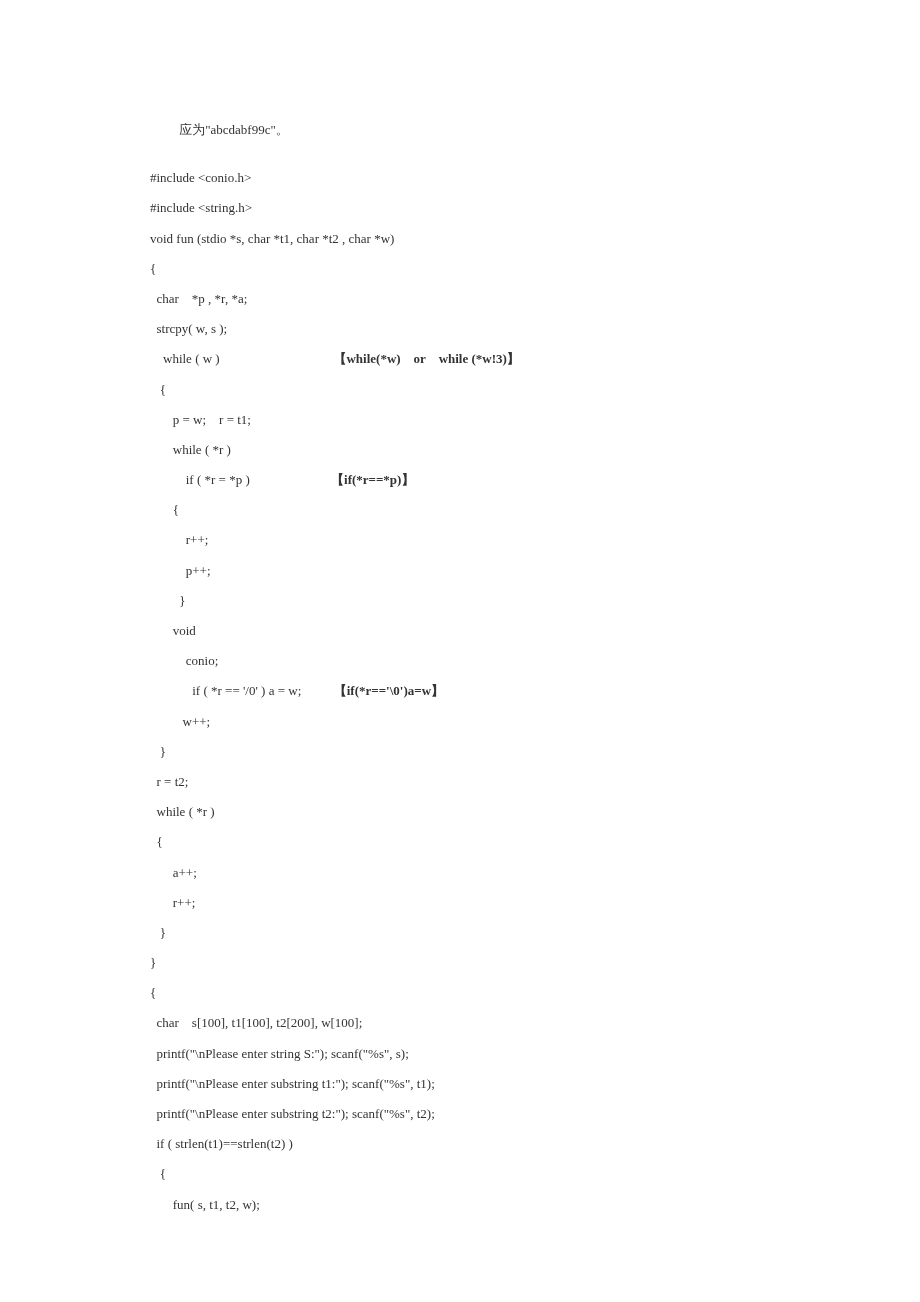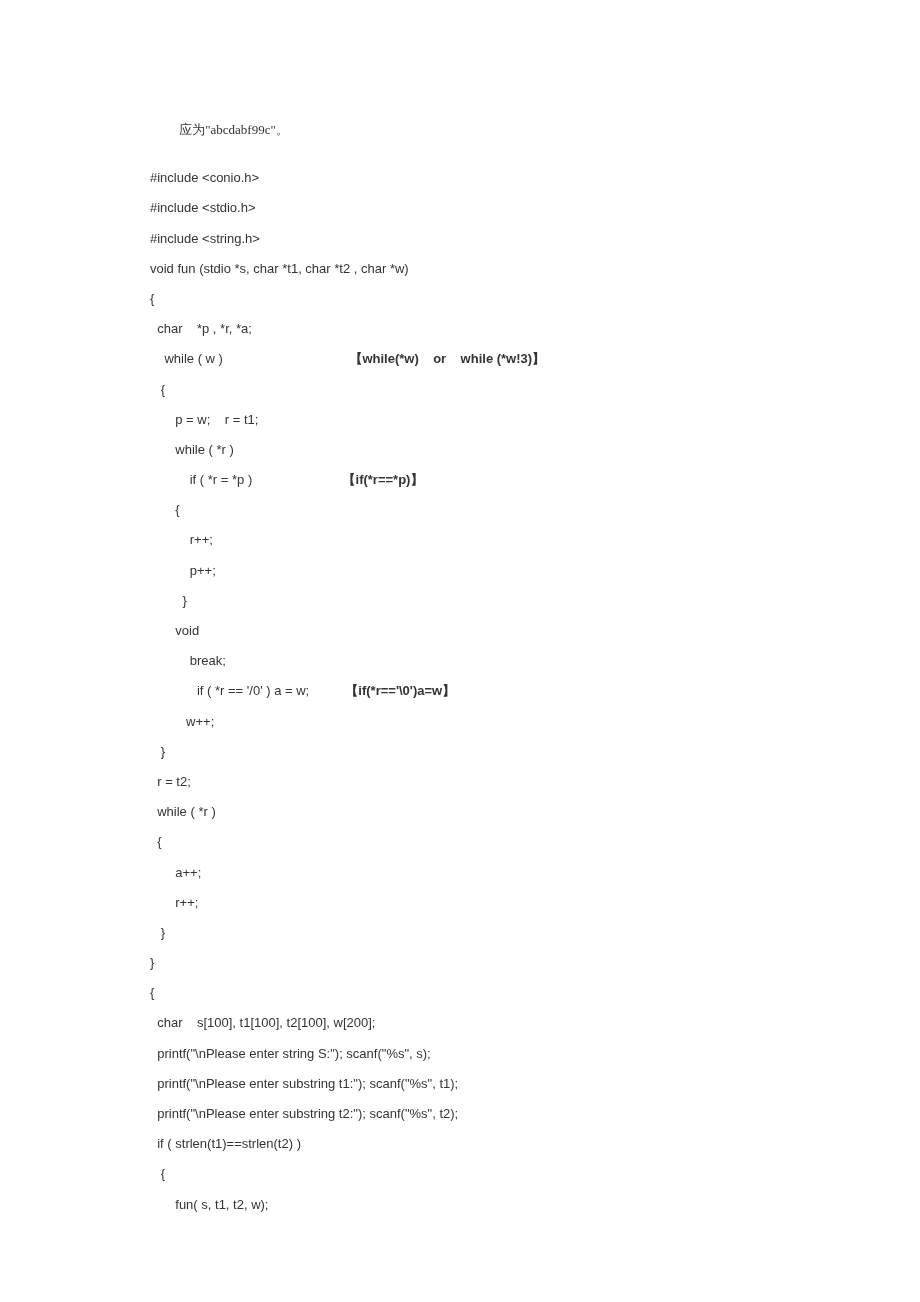--- a/index.html
+++ b/index.html
@@ -13,21 +13,21 @@
   .page {
     padding: 115px 150px 60px 150px;
     font-size: 13px;
     line-height: 1.4;
   }
   .line {
     white-space: pre;
     margin: 0;
     padding: 6px 0;
     color: #333333;
-    font-family: Liberation Sans, sans-serif;
+    font-family: Liberation Serif, serif;
   }
   .cn {
     font-family: "SimSun", "Songti SC", serif;
   }
   .ann {
     font-weight: bold;
   }
   .gap {
     height: 18px;
   }
@@ -35,48 +35,48 @@
 </head>
 <body>
 
 <div class="page">
 
   <p class="line cn">         应为"abcdabf99c"。</p>
 
   <div class="gap"></div>
 
   <p class="line">#include &lt;conio.h&gt;</p>
-  <p class="line">#include &lt;stdio.h&gt;</p>
   <p class="line">#include &lt;string.h&gt;</p>
   <p class="line">void fun (stdio *s, char *t1, char *t2 , char *w)</p>
   <p class="line">{</p>
   <p class="line">  char    *p , *r, *a;</p>
+  <p class="line">  strcpy( w, s );</p>
   <p class="line"><span>    while ( w )                                   </span><span class="ann">【while(*w)    or    while (*w!3)】</span></p>
   <p class="line">   {</p>
   <p class="line">       p = w;    r = t1;</p>
   <p class="line">       while ( *r )</p>
   <p class="line"><span>           if ( *r = *p )                         </span><span class="ann">【if(*r==*p)】</span></p>
   <p class="line">       {</p>
   <p class="line">           r++;</p>
   <p class="line">           p++;</p>
   <p class="line">         }</p>
   <p class="line">       void</p>
-  <p class="line">           break;</p>
+  <p class="line">           conio;</p>
   <p class="line"><span>             if ( *r == '/0' ) a = w;          </span><span class="ann">【if(*r=='\0')a=w】</span></p>
   <p class="line">          w++;</p>
   <p class="line">   }</p>
   <p class="line">  r = t2;</p>
   <p class="line">  while ( *r )</p>
   <p class="line">  {</p>
   <p class="line">       a++;</p>
   <p class="line">       r++;</p>
   <p class="line">   }</p>
   <p class="line">}</p>
   <p class="line">{</p>
-  <p class="line">  char    s[100], t1[100], t2[100], w[200];</p>
+  <p class="line">  char    s[100], t1[100], t2[200], w[100];</p>
   <p class="line">  printf("\nPlease enter string S:"); scanf("%s", s);</p>
   <p class="line">  printf("\nPlease enter substring t1:"); scanf("%s", t1);</p>
   <p class="line">  printf("\nPlease enter substring t2:"); scanf("%s", t2);</p>
   <p class="line">  if ( strlen(t1)==strlen(t2) )</p>
   <p class="line">   {</p>
   <p class="line">       fun( s, t1, t2, w);</p>
 
 </div>
 
 </body></html>

